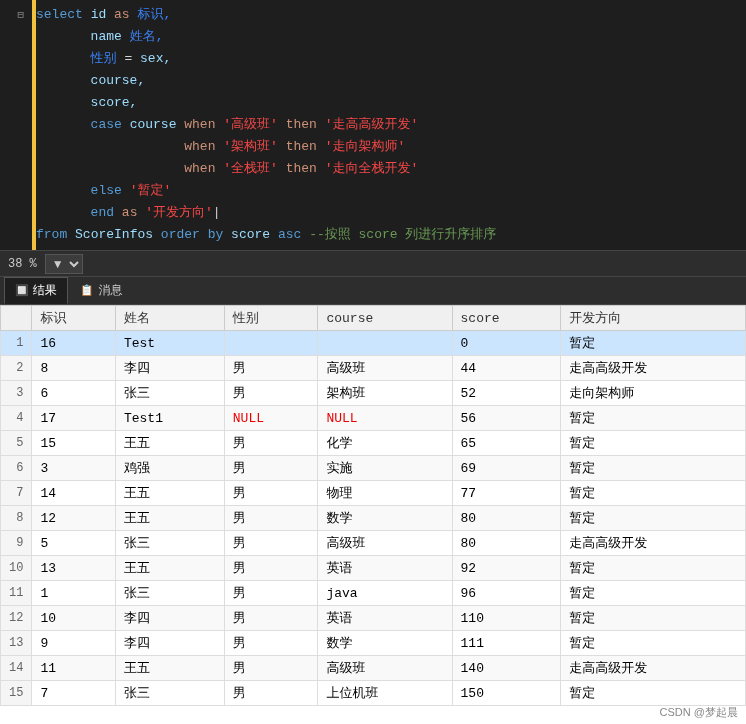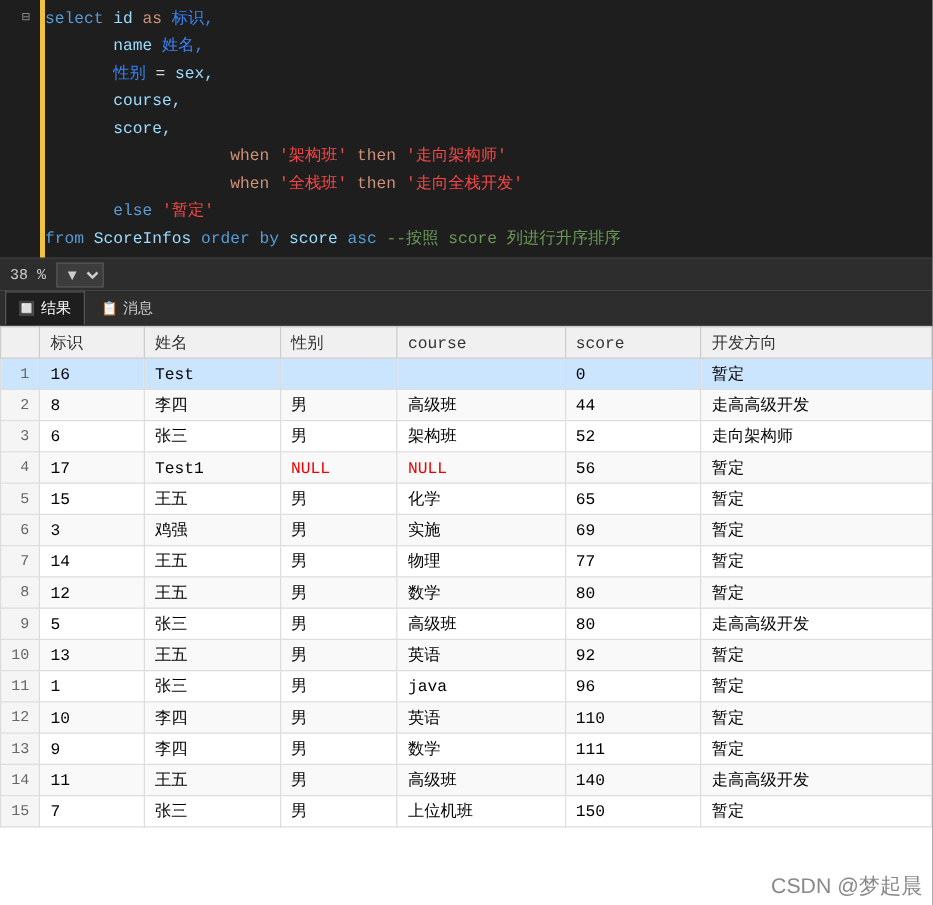--- a/index.html
+++ b/index.html
@@ -172,21 +172,21 @@
 
     .selected-row td {
       background: #cce5ff;
     }
 
     
     .brand {
       position: absolute;
       bottom: 4px;
       right: 8px;
-      font-size: 17px;
+      font-size: 11px;
       color: #888;
       font-family: Arial, sans-serif;
     }
 
     .main-layout {
       display: flex;
       flex-direction: column;
       height: 724px;
       position: relative;
     }
@@ -225,36 +225,44 @@
     <div class="code-line">
       <div class="line-gutter"></div>
       <div class="code-content">       <span class="id">course,</span></div>
     </div>
 
     <div class="code-line">
       <div class="line-gutter"></div>
       <div class="code-content">       <span class="id">score,</span></div>
     </div>
 
+    <div class="code-line">
+      <div class="line-gutter"></div>
+      <div class="code-content">       <span class="kw">case</span> <span class="id">course</span> <span class="kw-orange">when</span> <span class="str">'高级班'</span> <span class="kw-orange">then</span> <span class="str">'走高高级开发'</span></div>
+    </div>
 
     <div class="code-line">
       <div class="line-gutter"></div>
       <div class="code-content">                   <span class="kw-orange">when</span> <span class="str">'架构班'</span> <span class="kw-orange">then</span> <span class="str">'走向架构师'</span></div>
     </div>
 
     <div class="code-line">
       <div class="line-gutter"></div>
       <div class="code-content">                   <span class="kw-orange">when</span> <span class="str">'全栈班'</span> <span class="kw-orange">then</span> <span class="str">'走向全栈开发'</span></div>
     </div>
 
     <div class="code-line">
       <div class="line-gutter"></div>
       <div class="code-content">       <span class="kw">else</span> <span class="str">'暂定'</span></div>
     </div>
 
+    <div class="code-line">
+      <div class="line-gutter"></div>
+      <div class="code-content">       <span class="kw">end</span> <span class="kw-orange">as</span> <span class="str">'开发方向'</span><span class="cursor">|</span></div>
+    </div>
 
     <div class="code-line">
       <div class="line-gutter"></div>
       <div class="code-content"><span class="kw">from</span> <span class="id">ScoreInfos</span> <span class="kw">order</span> <span class="kw">by</span> <span class="id">score</span> <span class="kw">asc</span> <span class="cm">--按照 score 列进行升序排序</span></div>
     </div>
   </div>
 
   <div class="zoom-bar">
     <span>38 %</span>
     <select>

